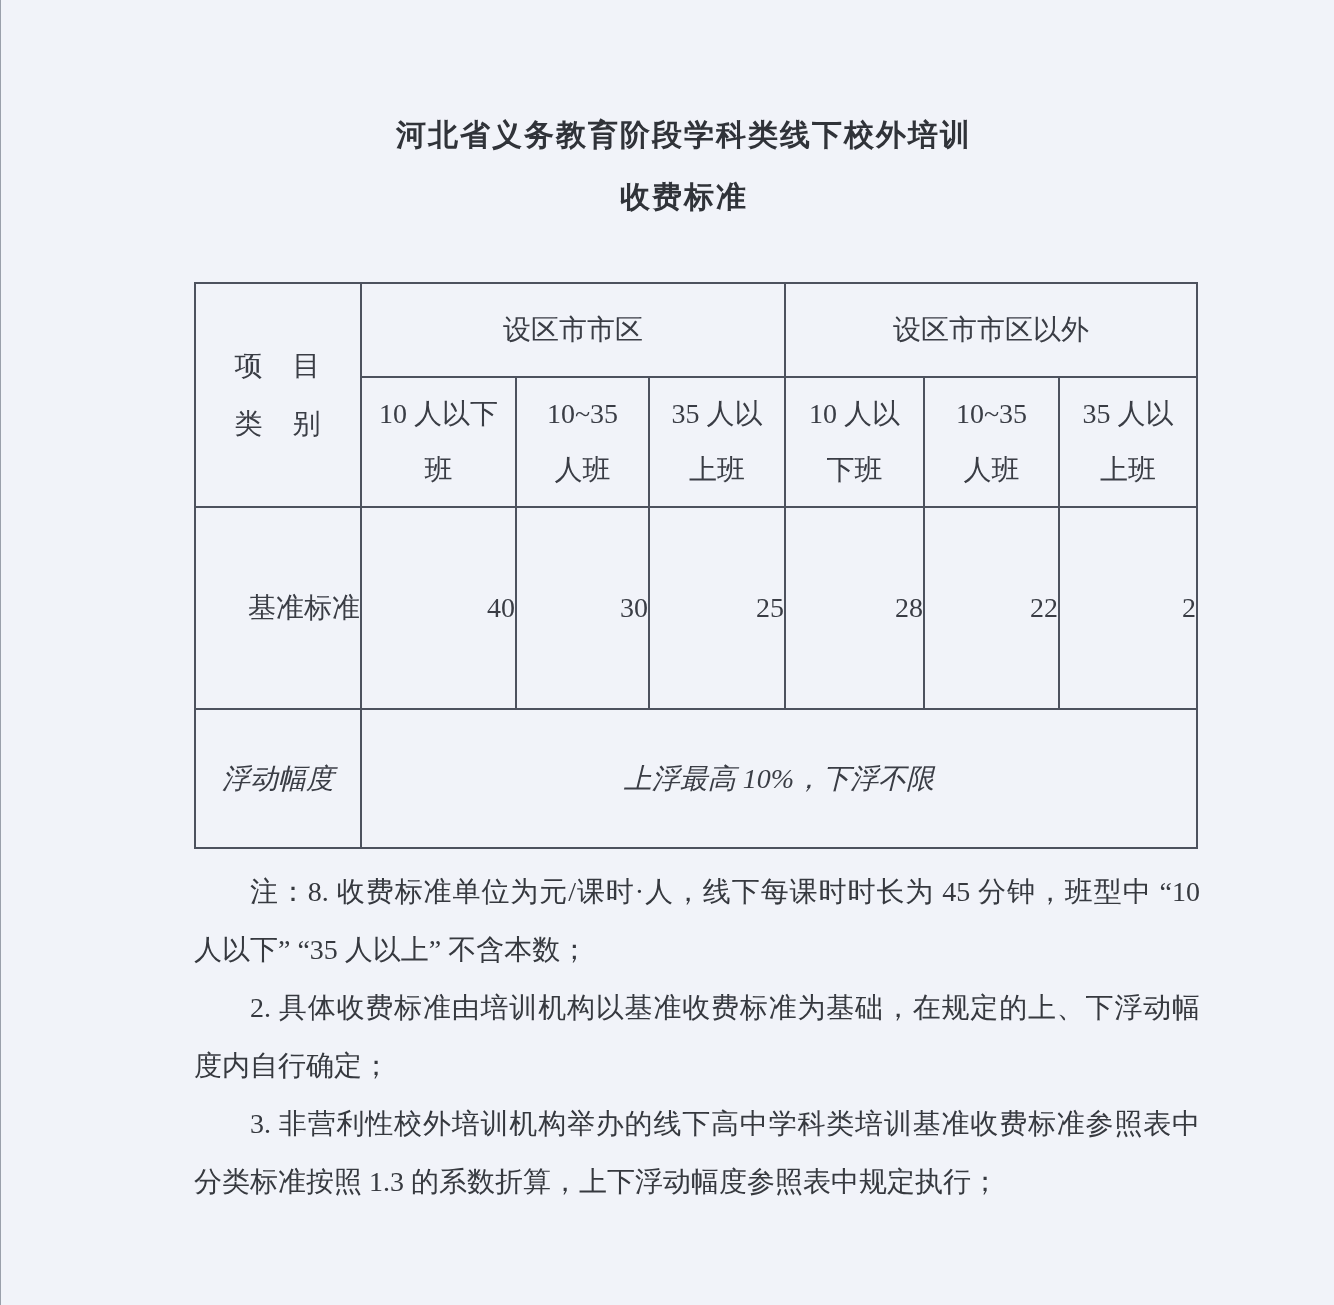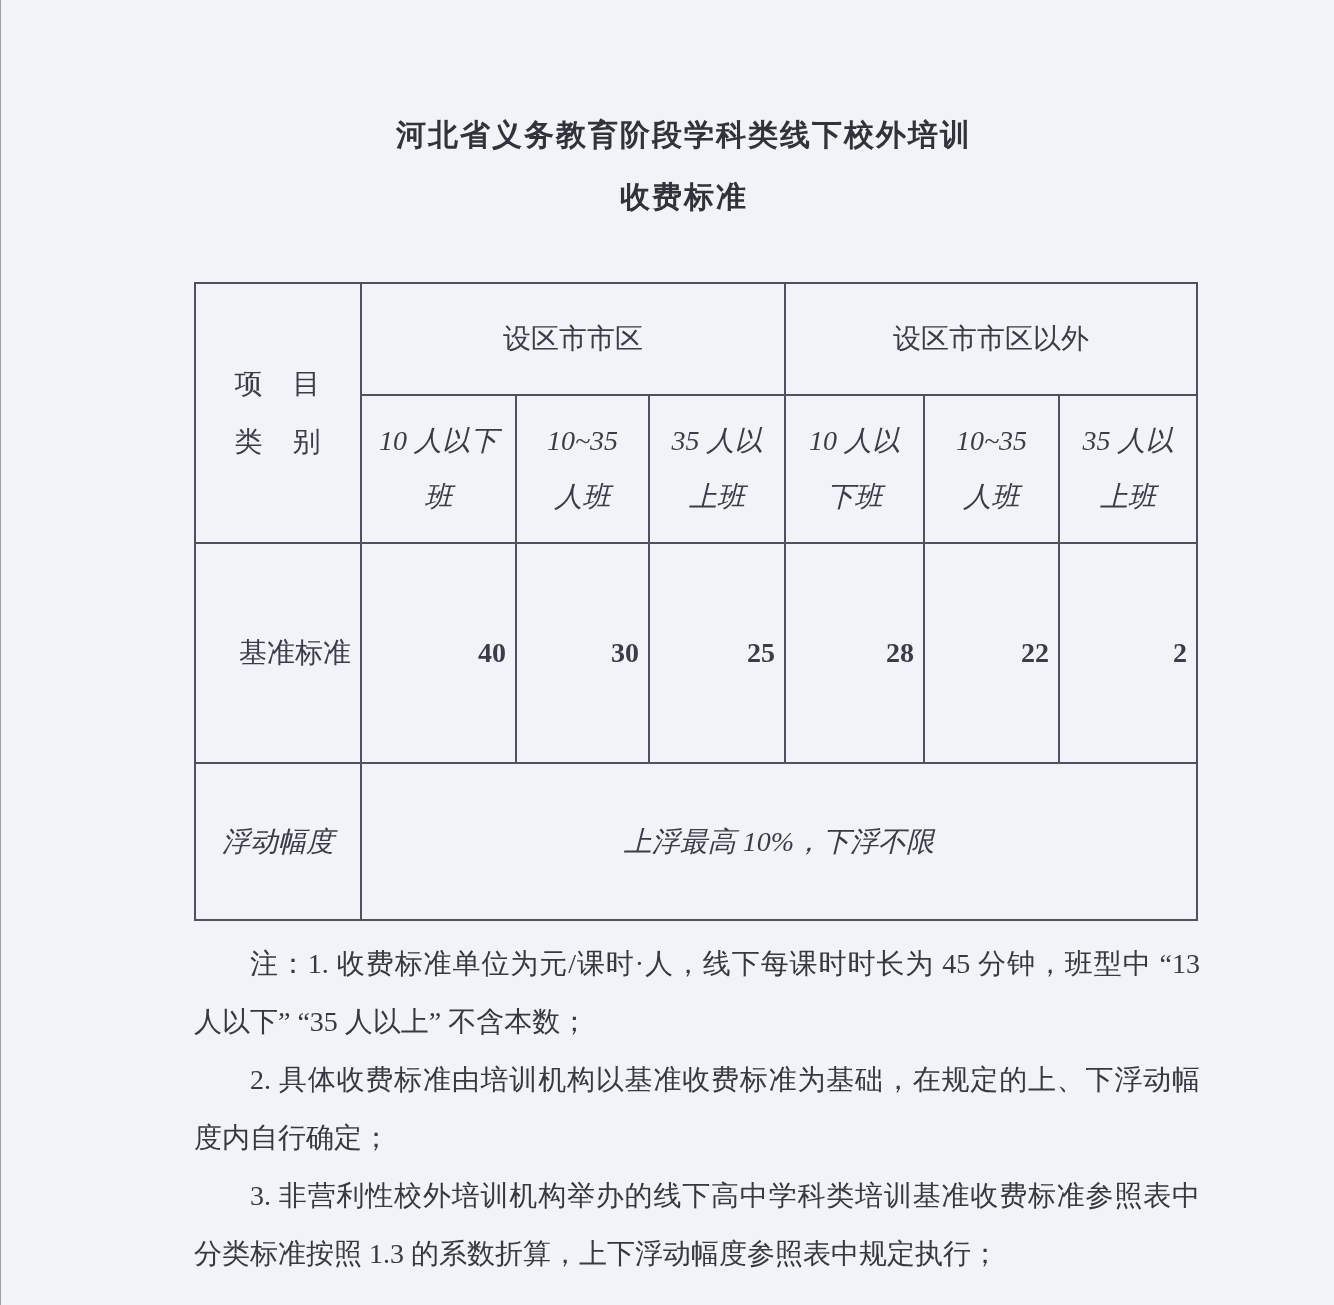--- a/index.html
+++ b/index.html
@@ -38,37 +38,36 @@
     table-layout: fixed;
     width: 1002px;
     margin: 54px 0 0 177px;
   }
   table.fee-table td {
     border: 2px solid #4d525e;
     text-align: center;
     vertical-align: middle;
     font-size: 28px;
     color: #3a3d45;
-    padding: 9px;
+    padding: 0;
   }
   tr.row-group-header td { height: 92px; }
-  tr.row-sub-header td   { height: 128px; font-style: italic; }
+  tr.row-sub-header td   { height: 128px; }
   tr.row-benchmark td    { height: 200px; text-align: right; }
   tr.row-float td        { height: 137px; font-style: italic; }
 
   .corner-cell .corner-line {
     line-height: 58px;
     letter-spacing: 1px;
   }
   .sub-header-line {
     line-height: 56px;
   }
   .value-cell {
     font-size: 30px;
-    font-weight: bold;
   }
   .notes {
     width: 1006px;
     margin: 14px 0 0 177px;
   }
   .note {
     font-size: 28px;
     line-height: 58px;
     text-align: justify;
     text-indent: 2em;
@@ -144,18 +143,18 @@
         <td class="value-cell">2</td>
       </tr>
       <tr class="row-float">
         <td>浮动幅度</td>
         <td colspan="6">上浮最高 10%，下浮不限</td>
       </tr>
     </tbody>
   </table>
 
   <div class="notes">
-    <p class="note">注：1. 收费标准单位为元/课时·人，线下每课时时长为 45 分钟，班型中 “13 人以下” “35 人以上” 不含本数；</p>
+    <p class="note">注：8. 收费标准单位为元/课时·人，线下每课时时长为 45 分钟，班型中 “10 人以下” “35 人以上” 不含本数；</p>
     <p class="note">2. 具体收费标准由培训机构以基准收费标准为基础，在规定的上、下浮动幅度内自行确定；</p>
     <p class="note">3. 非营利性校外培训机构举办的线下高中学科类培训基准收费标准参照表中分类标准按照 1.3 的系数折算，上下浮动幅度参照表中规定执行；</p>
   </div>
 
 </div>
 
 </body></html>

